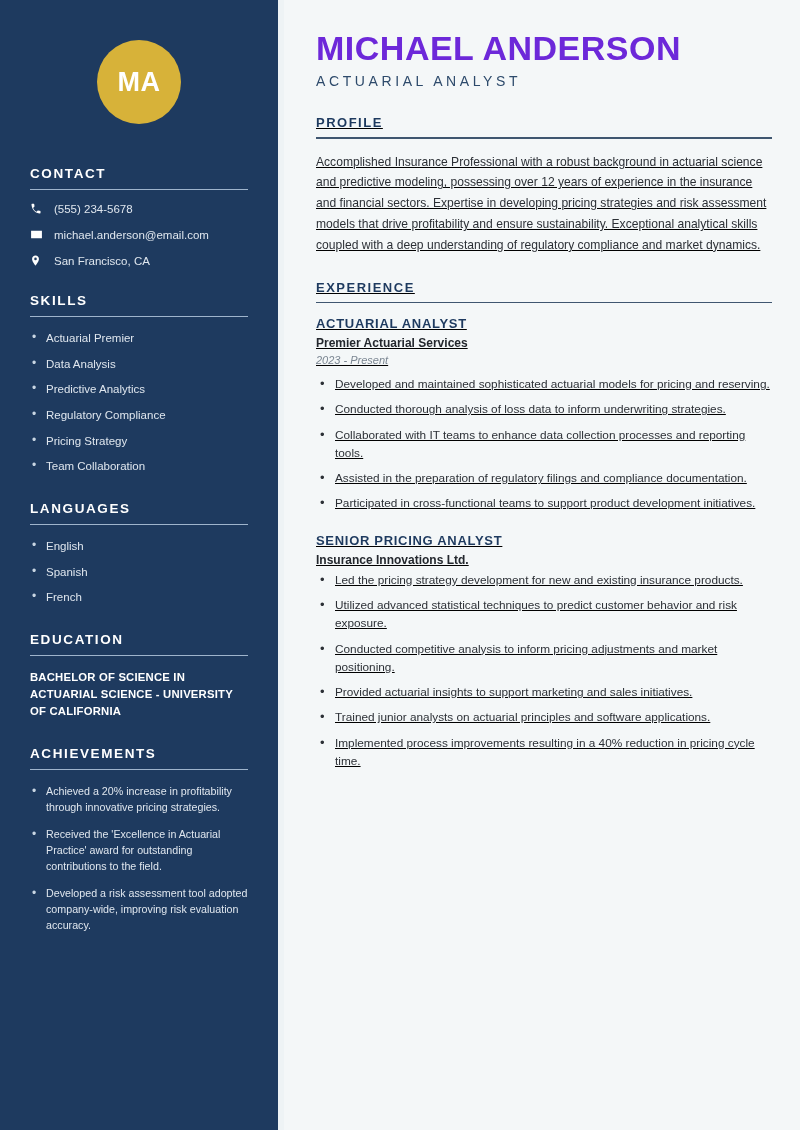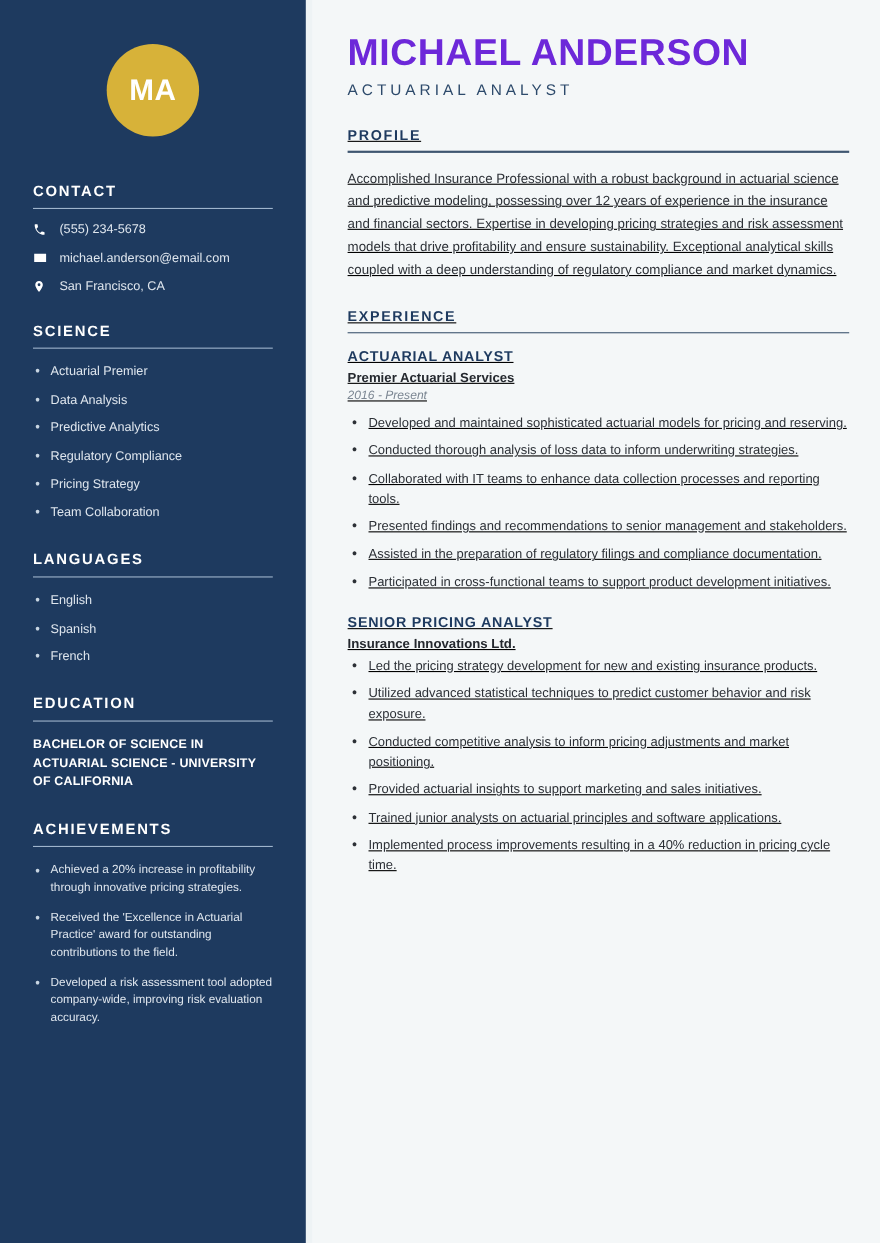--- a/index.html
+++ b/index.html
@@ -253,21 +253,21 @@
         <span class="contact-icon">
           <svg width="11" height="13" viewBox="0 0 24 24">
               <path d="M12 1C7.9 1 4.5 4.4 4.5 8.5 4.5 14.3 12 23 12 23s7.5-8.7 7.5-14.5C19.5 4.4 16.1 1 12 1zm0 10.3a2.8 2.8 0 110-5.6 2.8 2.8 0 010 5.6z"></path>
             </svg>
         </span>
         <span class="contact-text">San Francisco, CA</span>
       </div>
     </section>
 
     <section class="side-section">
-      <div class="side-heading">SCIENCE</div>
+      <div class="side-heading">SKILLS</div>
       <div class="side-rule"></div>
       <ul class="side-list">
         <li>Actuarial Premier</li>
         <li>Data Analysis</li>
         <li>Predictive Analytics</li>
         <li>Regulatory Compliance</li>
         <li>Pricing Strategy</li>
         <li>Team Collaboration</li>
       </ul>
     </section>
@@ -313,26 +313,25 @@
       <p class="profile-text">Accomplished Insurance Professional with a robust background in actuarial science and predictive modeling, possessing over 12 years of experience in the insurance and financial sectors. Expertise in developing pricing strategies and risk assessment models that drive profitability and ensure sustainability. Exceptional analytical skills coupled with a deep understanding of regulatory compliance and market dynamics.</p>
     </section>
 
     <section class="section">
       <div class="main-heading">EXPERIENCE</div>
       <div class="main-rule"></div>
 
       <div class="job">
         <div class="job-title">ACTUARIAL ANALYST</div>
         <div class="job-company">Premier Actuarial Services</div>
-        <div class="job-dates">2016 - Present</div>
+        <div class="job-dates">2023 - Present</div>
         <ul class="job-bullets">
           <li>Developed and maintained sophisticated actuarial models for pricing and reserving.</li>
           <li>Conducted thorough analysis of loss data to inform underwriting strategies.</li>
           <li>Collaborated with IT teams to enhance data collection processes and reporting tools.</li>
-          <li>Presented findings and recommendations to senior management and stakeholders.</li>
           <li>Assisted in the preparation of regulatory filings and compliance documentation.</li>
           <li>Participated in cross-functional teams to support product development initiatives.</li>
         </ul>
       </div>
 
       <div class="job">
         <div class="job-title">SENIOR PRICING ANALYST</div>
         <div class="job-company">Insurance Innovations Ltd.</div>
         <ul class="job-bullets">
           <li>Led the pricing strategy development for new and existing insurance products.</li>

